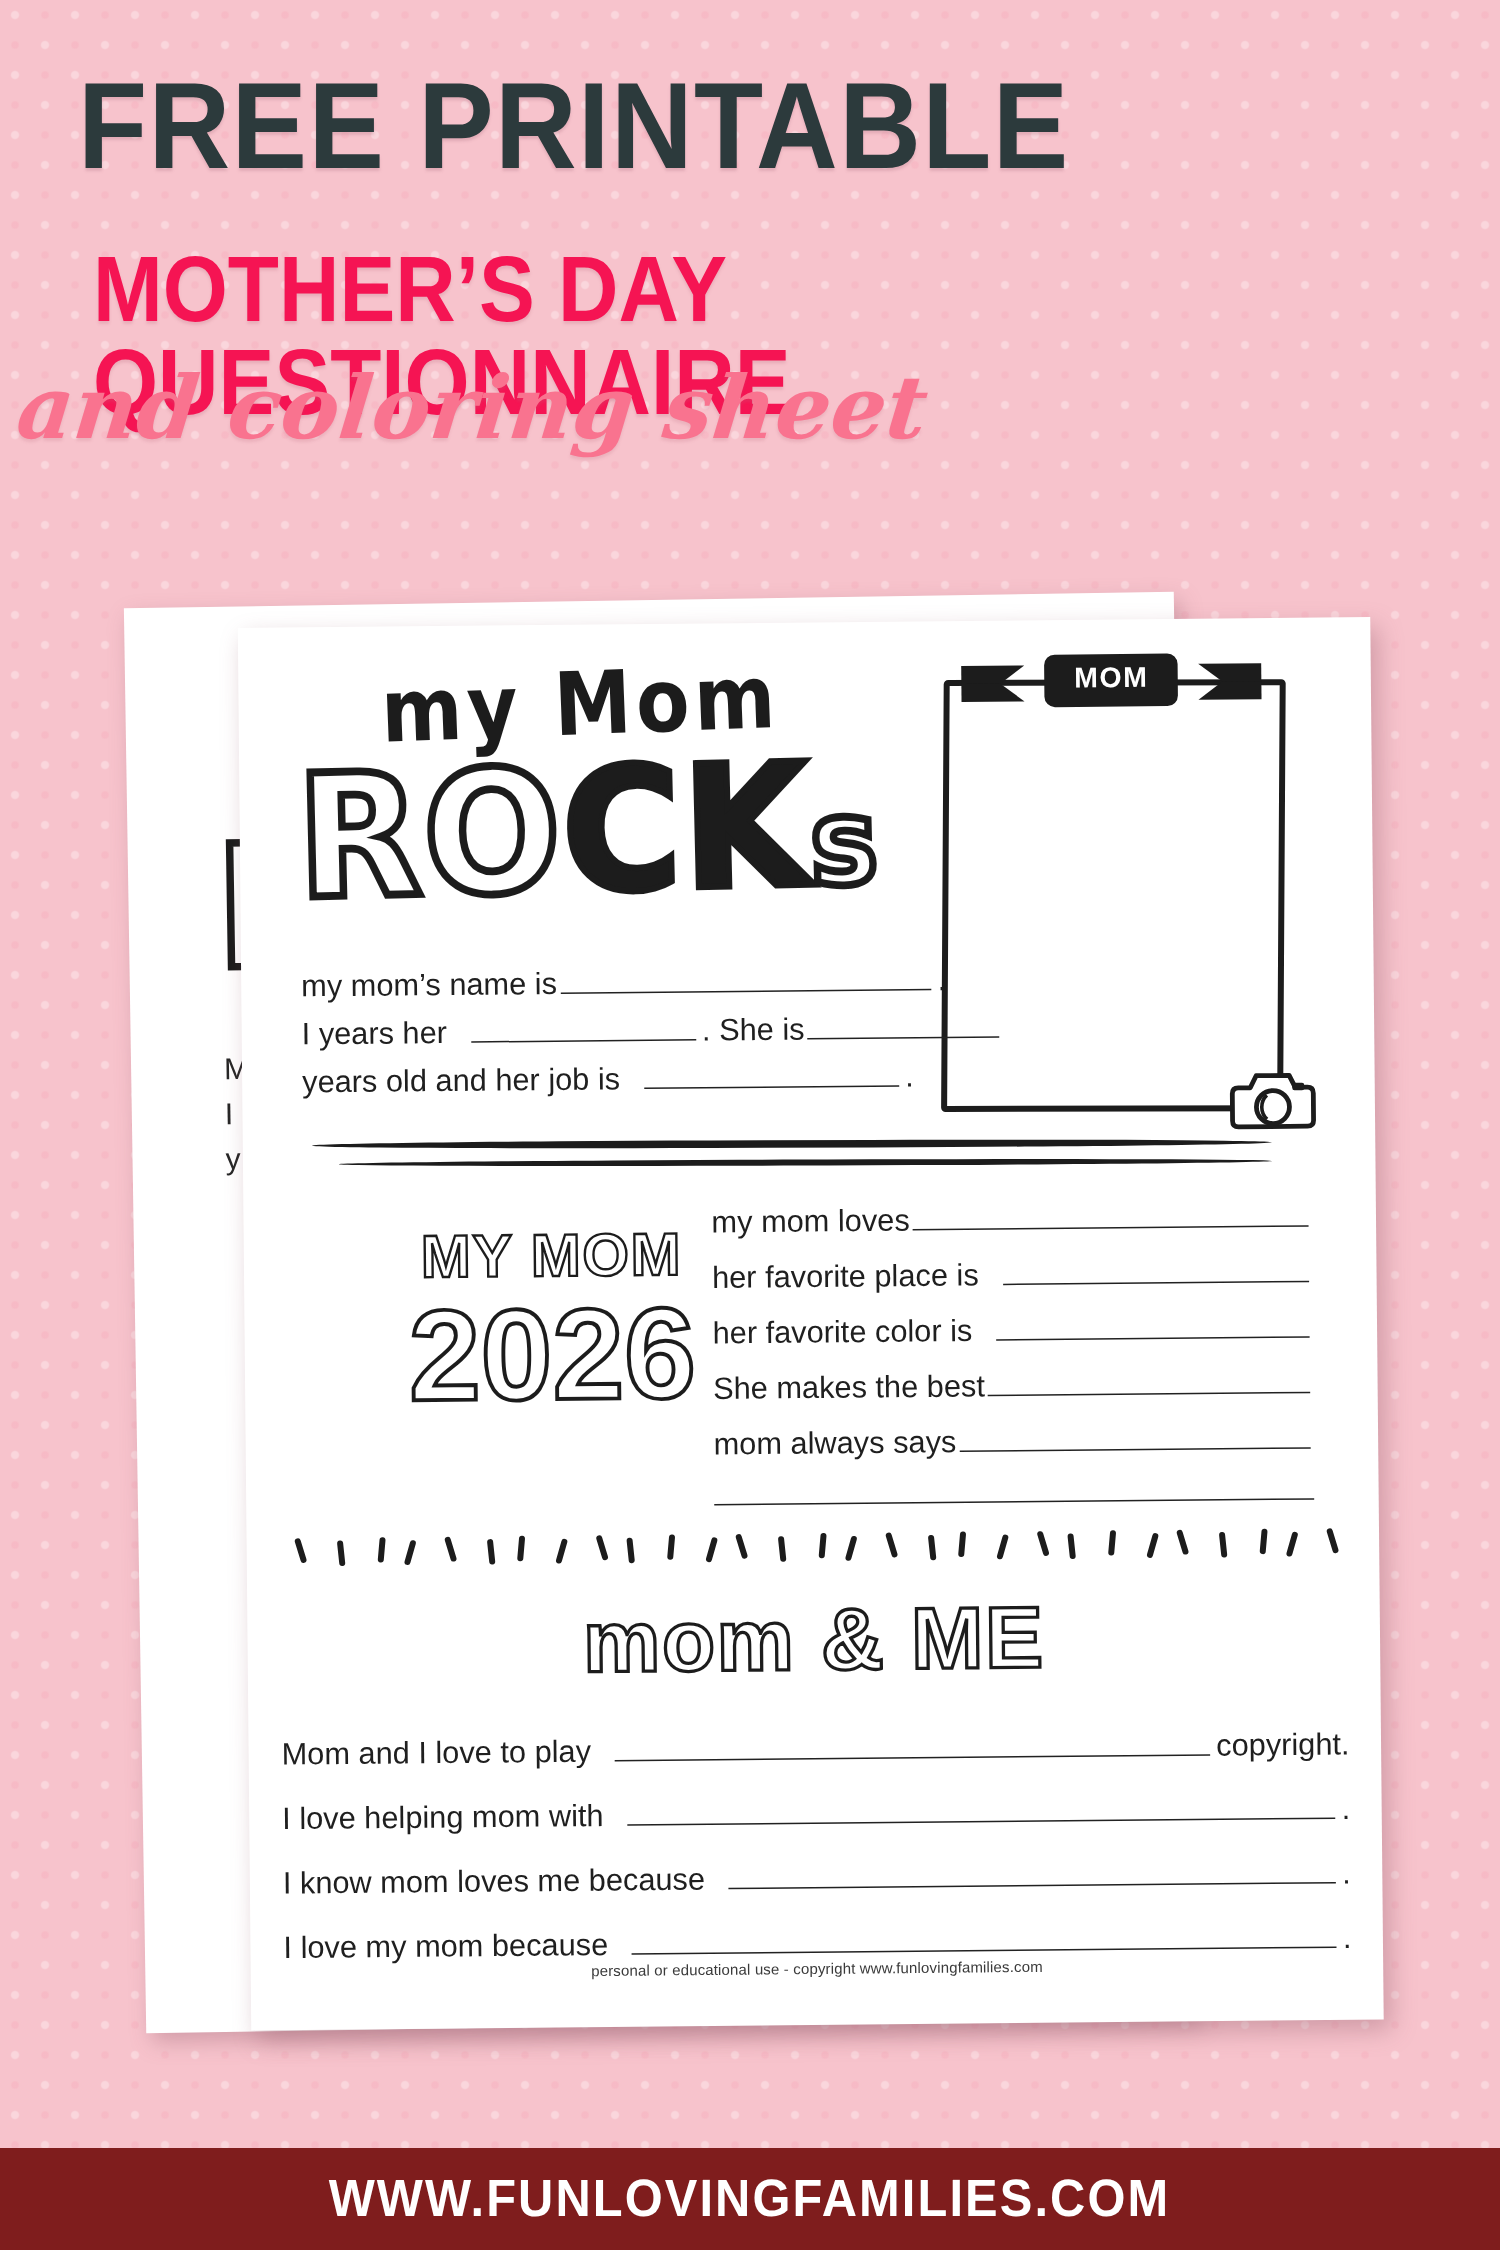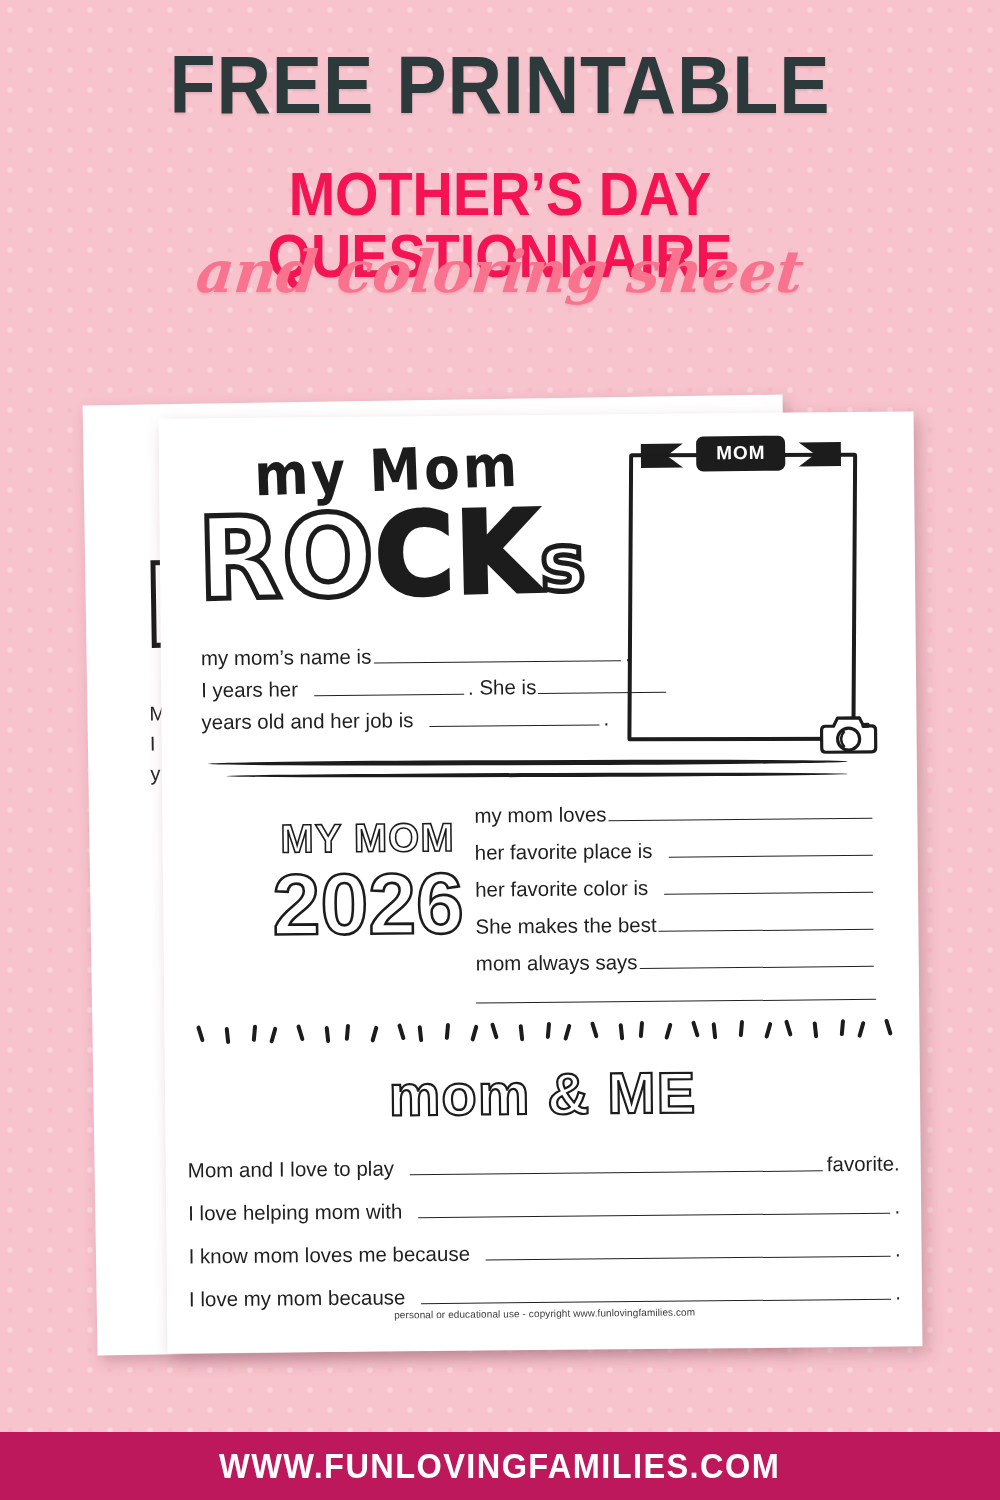--- a/index.html
+++ b/index.html
@@ -24,25 +24,24 @@
       radial-gradient(circle at 10px 10px, rgba(255,255,255,0.32) 2.2px, rgba(255,255,255,0) 3.2px),
       radial-gradient(circle at 30px 30px, rgba(255,255,255,0.32) 2.2px, rgba(255,255,255,0) 3.2px),
       radial-gradient(circle at 30px 10px, rgba(247,170,186,0.35) 2px, rgba(247,170,186,0) 3px),
       radial-gradient(circle at 10px 30px, rgba(247,170,186,0.35) 2px, rgba(247,170,186,0) 3px);
     background-size: 40px 40px, 40px 40px, 40px 40px, 40px 40px;
   }
 
   
   #header {
     position: absolute;
-    top: 0; left: 0;
+    top: 0; left: 12px;
     width: 808px;
     height: 330px;
     z-index: 5;
-    text-align: center;
   }
   .hdr-line1 {
     position: absolute;
     top: 44px; left: 0; width: 1000px;
     font-family: "Liberation Sans Narrow", "Liberation Sans", sans-serif;
     font-weight: 700;
     font-size: 82px;
     letter-spacing: 1px;
     color: #2c3a3c;
     transform: scaleX(0.92);
@@ -376,21 +375,21 @@
     letter-spacing: 0.1px;
   }
 
   
   #footer-bar {
     position: absolute;
     left: 0;
     bottom: 0;
     width: 1000px;
     height: 68px;
-    background: #be185d;
+    background: #7f1d1d;
     z-index: 20;
     display: flex;
     align-items: center;
     justify-content: center;
   }
   #footer-bar .url {
     font-family: "Liberation Sans Narrow", "Liberation Sans", sans-serif;
     font-weight: 700;
     font-size: 35px;
     color: #ffffff;
@@ -526,21 +525,21 @@
         <div class="dash" style="left: 692px; top: 2px; transform: rotate(-16.5deg);"></div>
       </div>
 
   <div class="mom-and-me">mom &amp; ME</div>
 
   <div class="qblock-bottom">
     <div class="qrow">
       <span class="qlabel">Mom and I love to play</span>
       <span class="gap"></span>
       <span class="blank"></span>
-      <span class="period">favorite.</span>
+      <span class="period">copyright.</span>
     </div>
     <div class="qrow">
       <span class="qlabel">I love helping mom with</span>
       <span class="gap"></span>
       <span class="blank"></span>
       <span class="period">.</span>
     </div>
     <div class="qrow">
       <span class="qlabel">I know mom loves me because</span>
       <span class="gap"></span>

